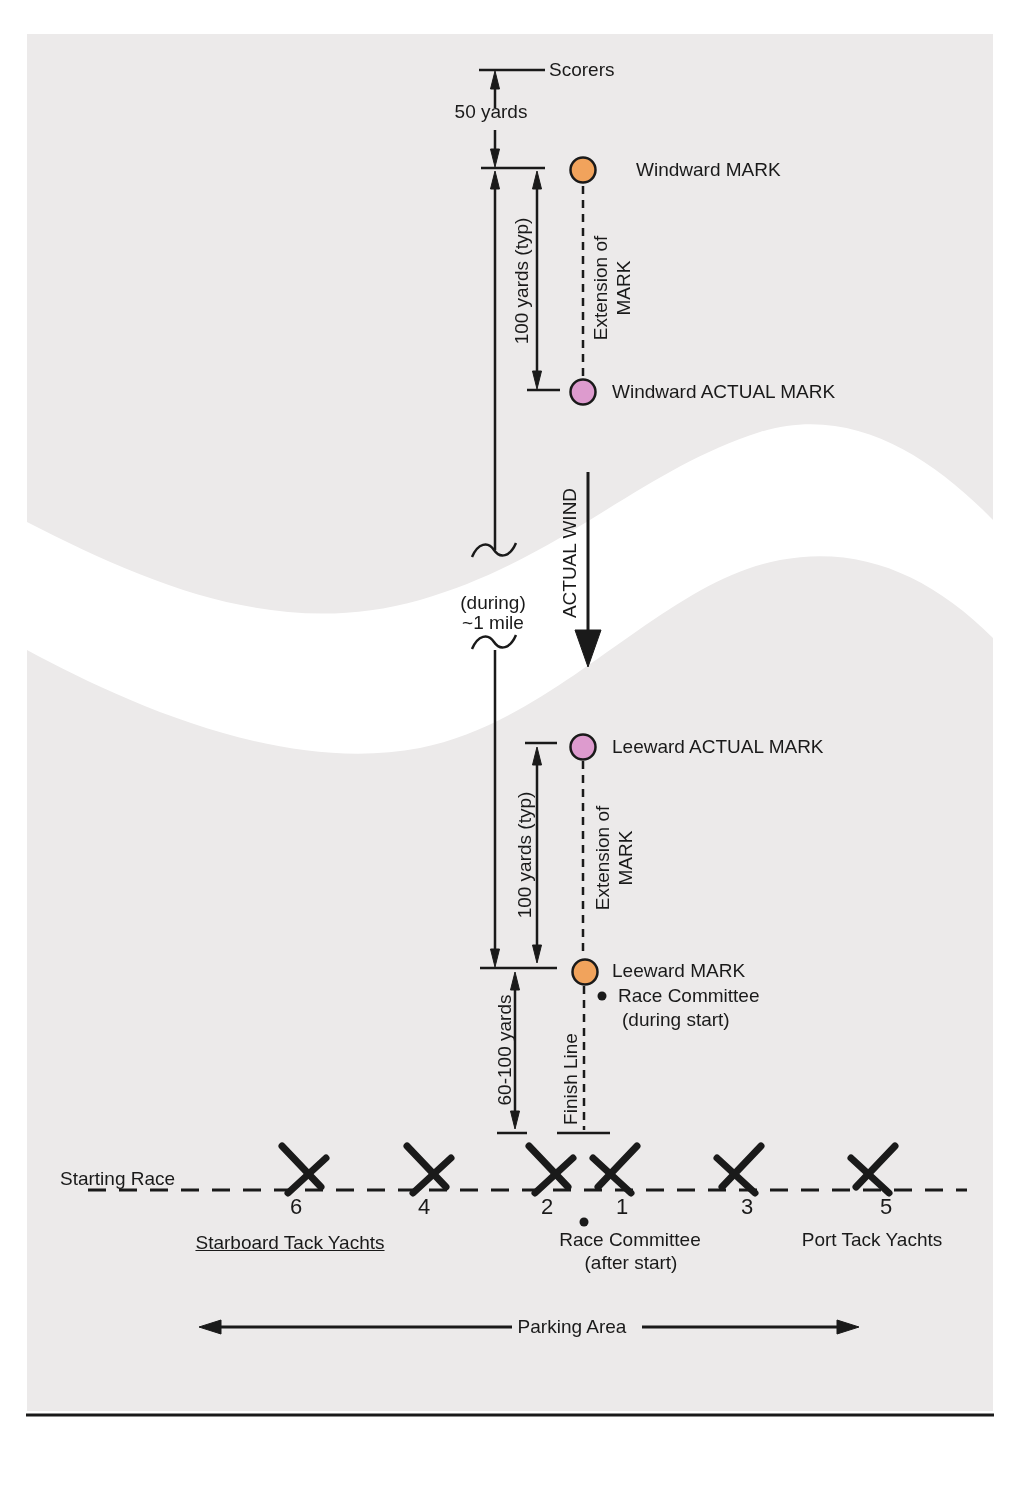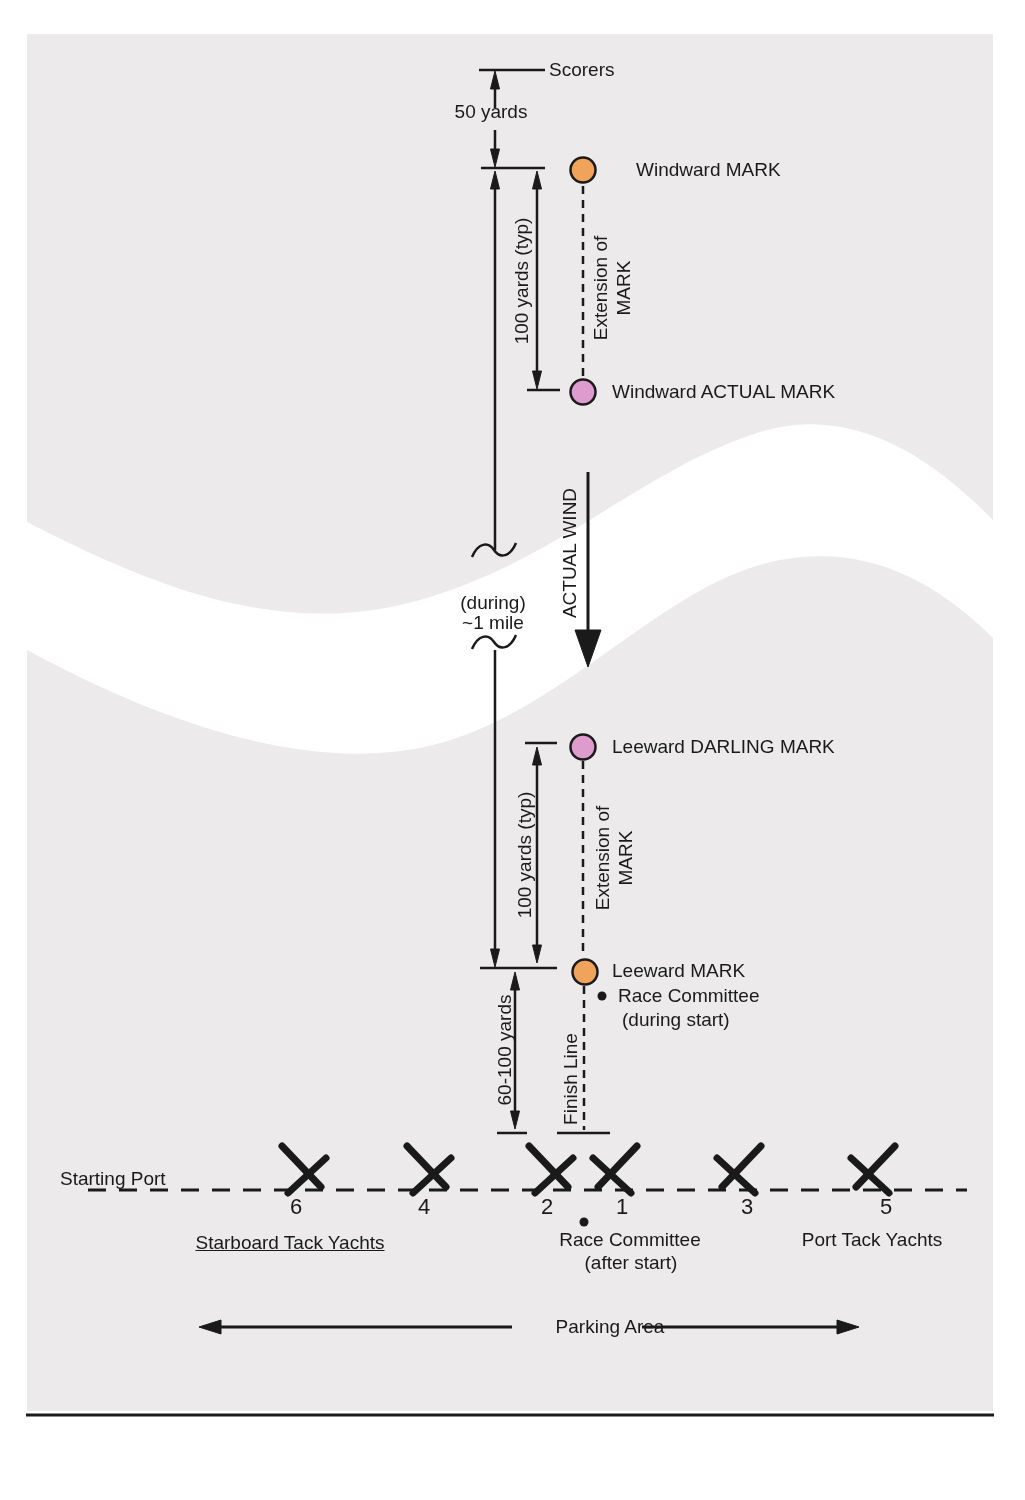--- a/index.html
+++ b/index.html
@@ -142,44 +142,44 @@
 <div class="lbl vlabel" style="left:612px;top:288px;">
   <div>Extension of</div>
   <div>MARK</div>
 </div>
 <div class="lbl llabel" style="left:612px;top:392px;">Windward ACTUAL MARK</div>
 
 <div class="lbl clabel" style="left:493px;top:579px;margin-top:44px;">~1 mile</div>
 <div class="lbl clabel" style="left:493px;top:603px;">(during)</div>
 <div class="lbl vlabel" style="left:569px;top:553px;">ACTUAL WIND</div>
 
-<div class="lbl llabel" style="left:612px;top:747px;">Leeward DARLING MARK</div>
+<div class="lbl llabel" style="left:612px;top:747px;">Leeward ACTUAL MARK</div>
 <div class="lbl vlabel" style="left:524px;top:855px;">100 yards (typ)</div>
 <div class="lbl vlabel" style="left:614px;top:858px;">
   <div>Extension of</div>
   <div>MARK</div>
 </div>
 <div class="lbl llabel" style="left:612px;top:971px;">Leeward MARK</div>
 
 <div class="dot" style="left:602px;top:996px;"></div>
 <div class="lbl llabel" style="left:618px;top:996px;">Race Committee</div>
 <div class="lbl llabel" style="left:586px;top:1020px;margin-left:36px;">(during start)</div>
 
 <div class="lbl vlabel" style="left:504px;top:1050px;">60-100 yards</div>
 <div class="lbl vlabel" style="left:570px;top:1079px;">Finish Line</div>
 
-<div class="lbl llabel" style="left:60px;top:1179px;">Starting Port</div>
+<div class="lbl llabel" style="left:60px;top:1179px;">Starting Race</div>
 
 <div class="lbl clabel num" style="left:296px;top:1207px;">6</div>
 <div class="lbl clabel num" style="left:424px;top:1207px;">4</div>
 <div class="lbl clabel num" style="left:547px;top:1207px;">2</div>
 <div class="lbl clabel num" style="left:622px;top:1207px;">1</div>
 <div class="lbl clabel num" style="left:747px;top:1207px;">3</div>
 <div class="lbl clabel num" style="left:886px;top:1207px;">5</div>
 
 <div class="dot" style="left:584px;top:1222px;"></div>
 <div class="lbl clabel" style="left:630px;top:1240px;">Race Committee</div>
 <div class="lbl clabel" style="left:631px;top:1263px;">(after start)</div>
 
 <div class="lbl clabel" style="left:290px;top:1243px;text-decoration:underline;">Starboard Tack Yachts</div>
 <div class="lbl clabel" style="left:872px;top:1240px;">Port Tack Yachts</div>
 
-<div class="lbl clabel" style="left:610px;top:1327px;">Parking Area</div>
+<div class="lbl clabel" style="left:572px;top:1327px;">Parking Area</div>
 
 </body></html>

